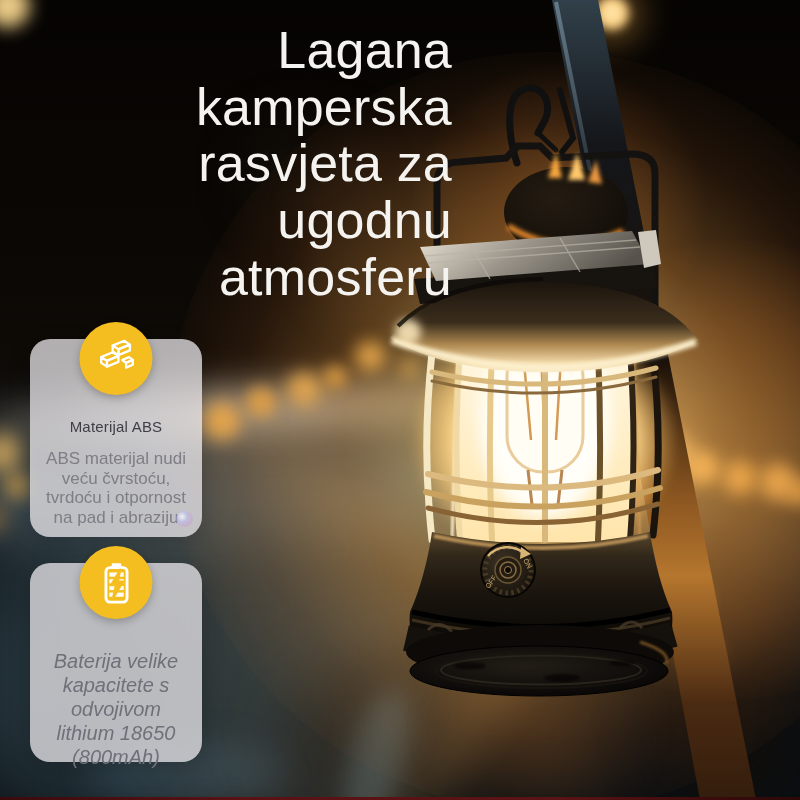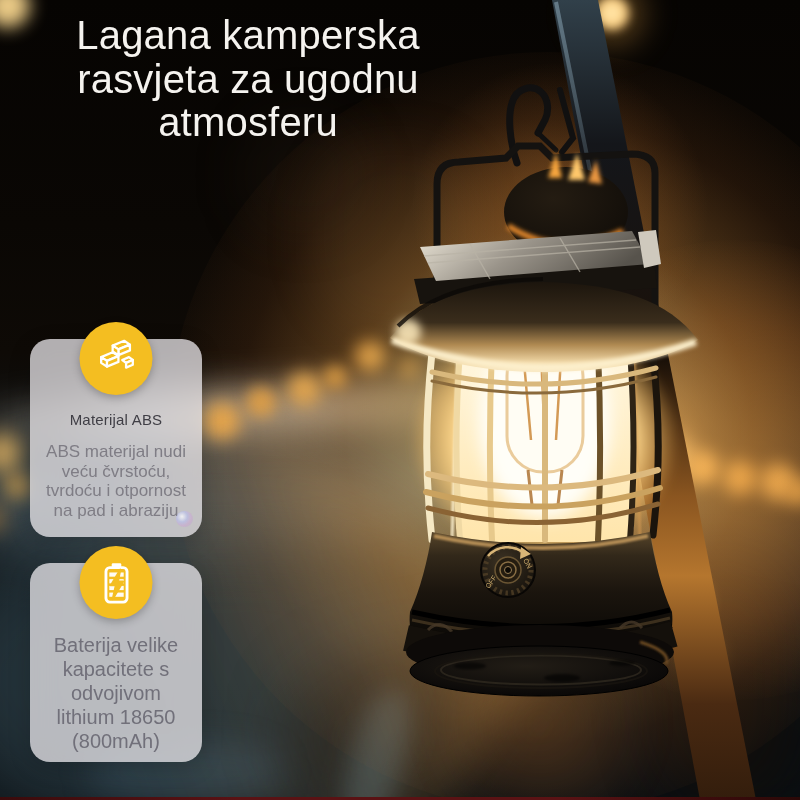--- a/index.html
+++ b/index.html
@@ -35,38 +35,38 @@
   .glow-top{left:410px;top:60px;width:300px;height:300px;
     background:radial-gradient(circle,rgba(255,150,60,0.28) 0%,rgba(0,0,0,0) 70%);}
   .shaft-left{position:absolute;left:60px;top:470px;width:430px;height:400px;transform:rotate(35deg);
     background:linear-gradient(215deg,rgba(255,190,100,0.30),rgba(255,170,80,0.08) 55%,rgba(0,0,0,0) 80%);
     filter:blur(22px);}
   .shaft-down{position:absolute;left:400px;top:640px;width:280px;height:170px;
     background:radial-gradient(circle,rgba(240,150,60,0.20),rgba(0,0,0,0) 70%);filter:blur(18px);}
   
   .lantern-svg{position:absolute;left:0;top:0;width:800px;height:800px;}
   
-  .hero-title{position:absolute;left:52px;top:14px;width:392px;margin:0;text-align:center;
-    font-size:40px;line-height:1.09;font-weight:400;color:#F5F3EF;letter-spacing:.2px;}
+  .hero-title{position:absolute;left:52px;top:14px;width:392px;margin:8px;text-align:right;
+    font-size:52px;line-height:1.09;font-weight:400;color:#F5F3EF;letter-spacing:.2px;}
   .hero-sub{position:absolute;left:0;top:174px;width:515px;margin:0;text-align:center;
     font-size:20px;letter-spacing:-0.2px;color:#95928C;}
   
   .card{position:absolute;left:30px;width:172px;border-radius:20px;
     background:rgba(242,240,244,0.72);
     -webkit-backdrop-filter:blur(14px) saturate(.92);backdrop-filter:blur(14px) saturate(.92);
     box-shadow:0 6px 22px rgba(0,0,0,0.18);text-align:center;}
   .card1{top:339px;height:198px;}
   .card2{top:563px;height:199px;}
   .badge{position:absolute;top:-17px;left:50%;transform:translateX(-50%);
     width:73px;height:73px;border-radius:50%;background:#F4BE21;
     display:flex;align-items:center;justify-content:center;box-shadow:0 3px 9px rgba(0,0,0,0.25);}
   .badge svg{width:46px;height:46px;display:block;}
-  .card-title{margin:4px;padding-top:68px;font-size:15px;font-weight:400;color:#3F3E45;letter-spacing:.2px;}
+  .card-title{margin:11px;padding-top:68px;font-size:15px;font-weight:400;color:#3F3E45;letter-spacing:.2px;}
   .card1 .card-desc{margin:14px auto 0;width:160px;font-size:17px;line-height:1.16;color:#7F7D85;}
-  .card2 .card-desc{margin:0 auto;padding-top:70px;width:150px;font-size:20px;line-height:1.2;color:#71707A;}
+  .card2 .card-desc{margin:16px auto;padding-top:70px;width:150px;font-size:20px;line-height:1.2;color:#71707A;font-style:italic;}
   
   .bubble{position:absolute;left:176px;top:511px;width:17px;height:16px;border-radius:50%;
     background:radial-gradient(circle at 35% 35%,rgba(255,255,255,0.75) 0%,rgba(180,190,255,0.45) 35%,rgba(210,150,220,0.35) 60%,rgba(120,140,200,0.15) 100%);
     filter:blur(0.5px);}
   
   .bottom-line{position:absolute;left:0;bottom:0;width:100%;height:3px;
     background:linear-gradient(90deg,#3a0b0c,#5a1214 30%,#5a1214 70%,#2a0807);}
 </style>
 </head>
 <body>

